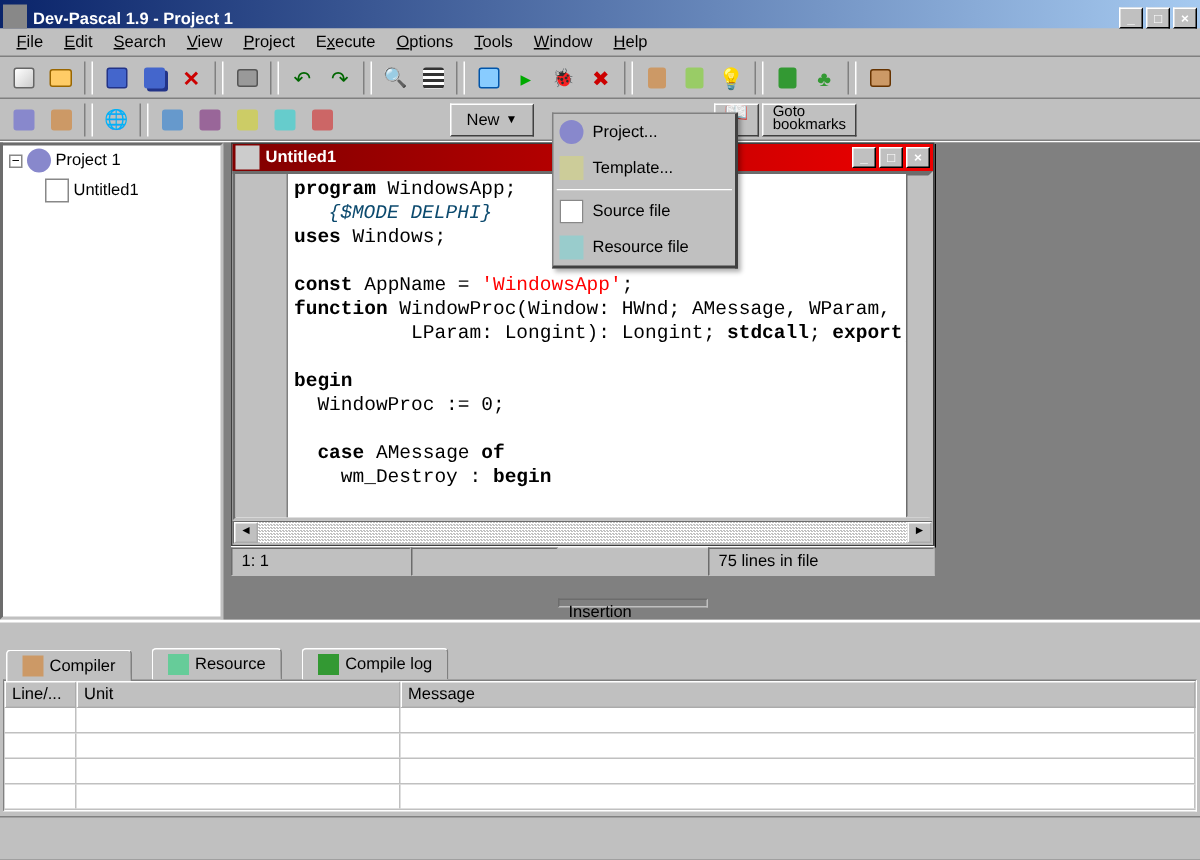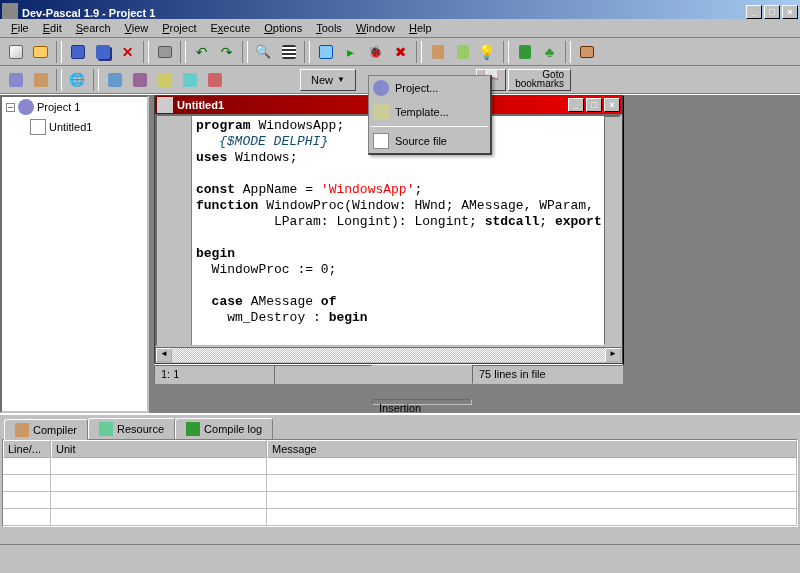--- a/index.html
+++ b/index.html
@@ -36,21 +36,21 @@
 .popup-sep { height: 1px; background: #808080; border-bottom: 1px solid #fff; margin: 2px 2px; }
 .popup-ico { width: 16px; height: 16px; flex-shrink: 0; }
 .statusbar-editor { height: 20px; background: #c0c0c0; display: flex; border-top: 1px solid #fff; }
 .status-cell { border: 1px inset #c0c0c0; padding: 2px 6px; font-size: 11px; }
 .sc1 { width: 120px; } .sc2 { width: 98px; } .sc3 { width: 100px; margin-top: 34px; } .sc4 { flex: 1; }
 .hscroll { height: 16px; background: #c0c0c0; border: 1px inset #c0c0c0; display: flex; align-items: center; }
 .hscroll .arrow { width: 16px; height: 14px; background: #c0c0c0; border: 1px outset #fff; text-align: center; font-size: 8px; }
 .hscroll .track { flex: 1; background: repeating-conic-gradient(#c0c0c0 0 25%, #fff 0 50%) 0 0/2px 2px; height: 14px; }
 .vscroll { width: 16px; background: #c0c0c0; border: 1px inset #c0c0c0; }
 .bottom-panel { height: 131px; background: #c0c0c0; border-top: 2px solid #fff; }
-.btabs { display: flex; padding: 3px 4px 0; gap: 0; }
+.btabs { display: flex; padding: 17px 4px 0; gap: 13px; }
 .btab { padding: 3px 10px; background: #c0c0c0; border: 1px solid #fff; border-bottom: none; border-right-color: #808080; border-top-left-radius: 3px; border-top-right-radius: 3px; display: flex; align-items: center; gap: 4px; cursor: default; font-size: 11px; }
 .btab.active { background: #c0c0c0; position: relative; top: 1px; }
 .bcontent { border: 1px solid #fff; border-top-color: #808080; border-left-color: #808080; margin: 0 2px; }
 .grid-hdr { display: flex; background: #c0c0c0; height: 18px; }
 .grid-hdr div { border: 1px outset #fff; padding: 2px 4px; font-size: 11px; }
 .gh1 { width: 48px; } .gh2 { width: 216px; } .gh3 { flex: 1; }
 .grid-body { background: #fff; height: 68px; }
 .grid-row { height: 17px; border-bottom: 1px solid #c0c0c0; display: flex; }
 .grid-row div { border-right: 1px solid #c0c0c0; } 
 .bottom-status { height: 20px; background: #c0c0c0; border-top: 1px solid #808080; }
@@ -182,21 +182,21 @@
     </div>
   <div style="width:70px;"></div>
   <div class="tb-textbtn">
       <span>New</span> 
       <span style="font-size:8px;">▼</span>
     </div>
   <div style="width:116px;"></div>
   <div class="tb-textbtn" style="flex-direction:column;line-height:9px;font-size:10px;padding:0 6px;">
       <span style="font-size:13px;">📖</span>
     </div>
-  <div class="tb-textbtn" style="flex-direction:column;line-height:9px;font-size:10px;padding:0 6px;text-align:right;">Goto<br>bookmarks</div>
+  <div class="tb-textbtn" style="flex-direction:column;line-height:9px;font-size:10px;padding:0 6px;text-align:left;">Goto<br>bookmarks</div>
 </div>
 
 <div class="workspace">
   <div class="sidebar">
     <div class="tree-item">
       <span style="width:9px;height:9px;border:1px solid #888;text-align:center;line-height:7px;font-size:9px;">−</span>
       <span class="tree-icon" style="background:#88c;border-radius:8px;"></span>
       <span>Project 1</span>
     </div>
     <div class="tree-item tree-child">
@@ -255,20 +255,24 @@
     </div>
   <div class="popup-item">
       <span class="popup-ico" style="background:#cc9;"></span>
       <span>Template...</span>
     </div>
   <div class="popup-sep"></div>
   <div class="popup-item">
       <span class="popup-ico" style="background:#fff;border:1px solid #888;"></span>
       <span>Source file</span>
     </div>
+  <div class="popup-item">
+      <span class="popup-ico" style="background:#9cc;"></span>
+      <span>Resource file</span>
+    </div>
 </div>
 
 <div class="bottom-panel">
   <div class="btabs">
     <div class="btab active">
         <span style="width:14px;height:14px;background:#c96;display:inline-block;"></span>
         <span>Compiler</span>
       </div>
     <div class="btab">
         <span style="width:14px;height:14px;background:#6c9;display:inline-block;"></span>

